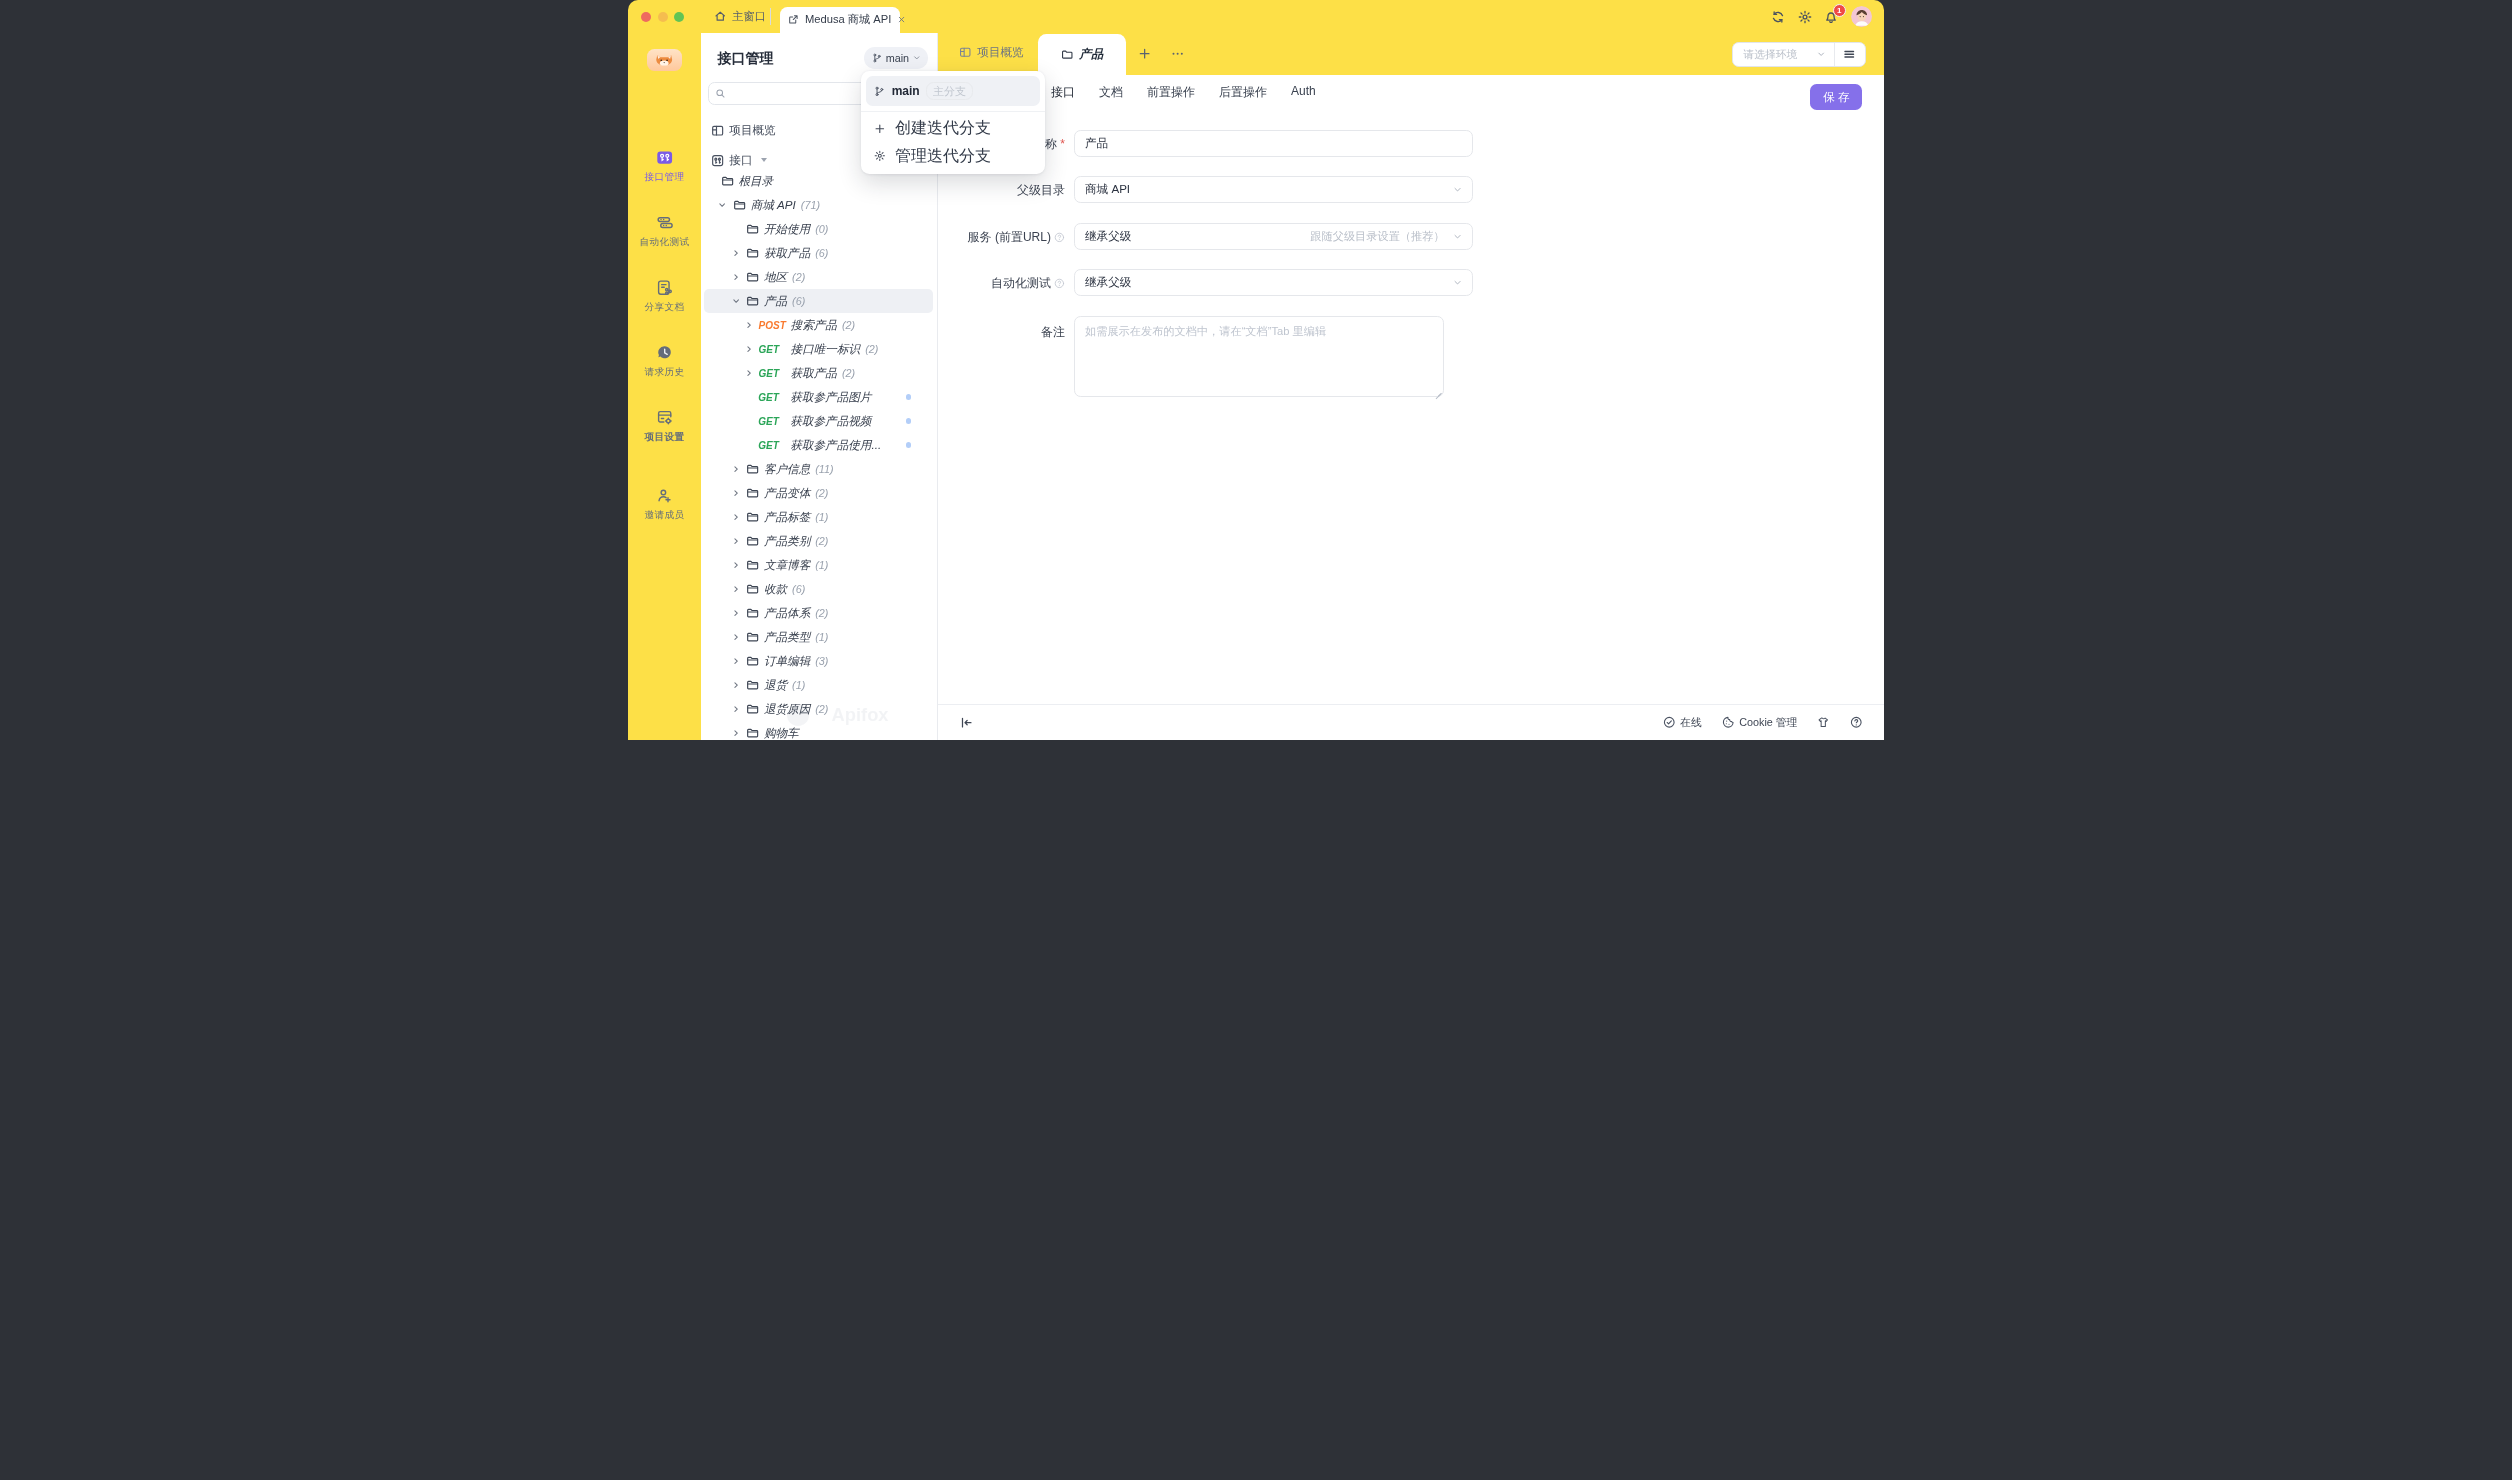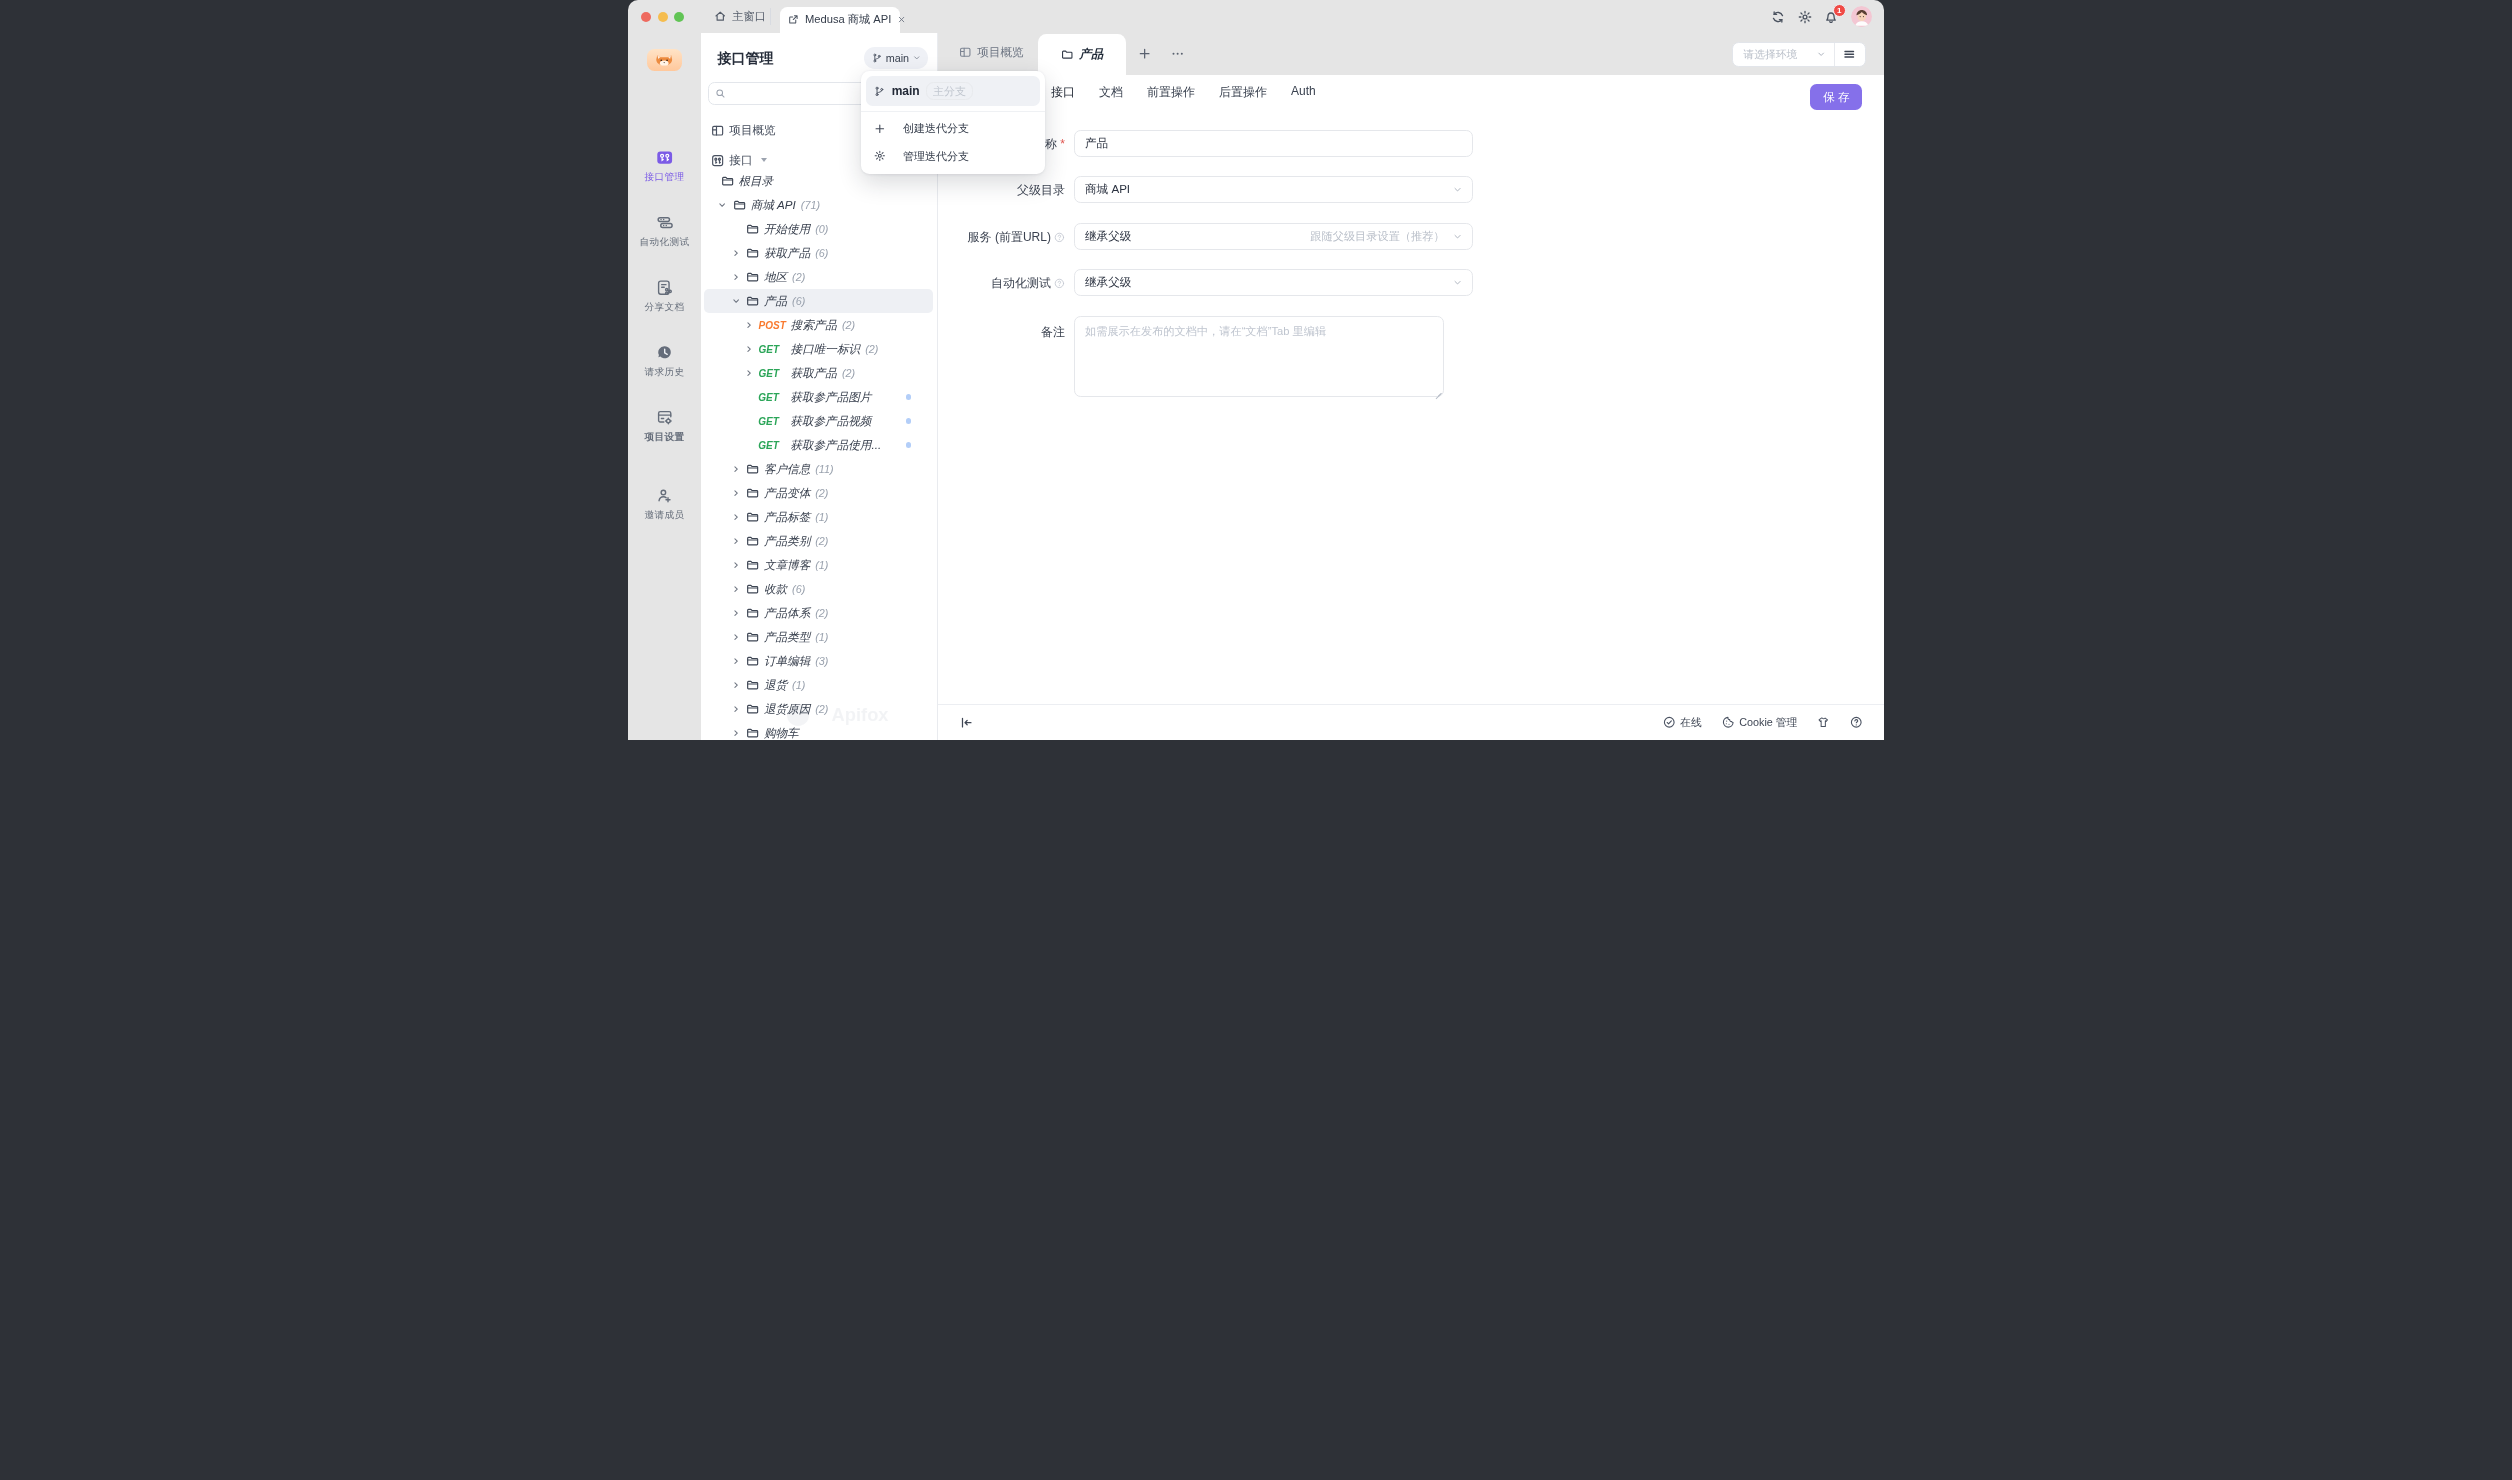--- a/index.html
+++ b/index.html
@@ -1,17 +1,17 @@
 <!DOCTYPE html>
 <html style="font-size:13.3px"><head>
 <meta charset="utf-8">
 <style>
   html,body{margin:0;padding:0;background:#2e3137;font-family:"Liberation Sans","DejaVu Sans",sans-serif;}
   *{box-sizing:border-box;}
-  .window{position:relative;width:1256px;height:740px;margin:0 auto;background:#e5e5e5;border-radius:10px 10px 0 0;overflow:hidden;}
+  .window{position:relative;width:1256px;height:740px;margin:0 auto;background:#fde047;border-radius:10px 10px 0 0;overflow:hidden;}
   .ic{display:inline-flex;flex:none;}
   .ic svg{width:100%;height:100%;display:block;}
 
   
   .titlebar{position:absolute;left:0;top:0;width:100%;height:33px;}
   .lights{position:absolute;left:13.3px;top:11.6px;display:flex;gap:6.6px;}
   .light{width:10px;height:10px;border-radius:50%;}
   .tb-home{position:absolute;left:86px;top:8.3px;height:16.6px;display:flex;align-items:center;gap:5.8px;color:#555D6A;font-size:11.2px;}
   .tb-home .ic{width:12.5px;height:12.5px;color:#555D6A;}
   .tb-div{position:absolute;left:142px;top:8.3px;width:0.8px;height:16.6px;background:#D8DBE1;}
@@ -116,21 +116,21 @@
   .sb-group{display:flex;align-items:center;gap:5px;font-size:10.8px;color:#3F4654;}
   .sb-group .ic,.sb-icon{width:12.5px;height:12.5px;color:#4A5261;}
 
   
   .branch-dd{position:absolute;left:233px;top:71px;width:184px;background:#fff;border-radius:8.3px;box-shadow:0 8.3px 23px rgba(25,30,45,.16),0 0.8px 2.5px rgba(25,30,45,.08);z-index:60;padding:5px 0 4.2px;}
   .dd-sel{margin:0 5px;height:30px;background:#EFF1F5;border-radius:6.6px;display:flex;align-items:center;padding:0 8.3px;gap:6.6px;}
   .dd-sel .bic{width:10.8px;height:10.8px;color:#4A5261;}
   .dd-cur{font-size:12px;font-weight:600;color:#222936;}
   .dd-badge{border:0.8px solid #E8EAED;border-radius:7.5px;padding:0.8px 5.8px;font-size:11px;color:#C0C6CF;}
   .dd-div{height:0.8px;background:#EFF1F4;margin:5px 0 3.3px;}
-  .dd-item{height:27.4px;display:flex;align-items:center;gap:17px;padding:0 13.3px;font-size:11px;color:#333B49;cursor:default;}
+  .dd-item{height:27.4px;display:flex;align-items:center;gap:9px;padding:0 13.3px;font-size:16px;color:#333B49;cursor:default;}
   .dd-item .ic{width:11.6px;height:11.6px;color:#3F4654;}
 </style>
 </head>
 <body>
 
 <div class="window">
 
   <div class="titlebar">
     <div class="lights">
       <span class="light" style="background:#EE6A5F"></span>

